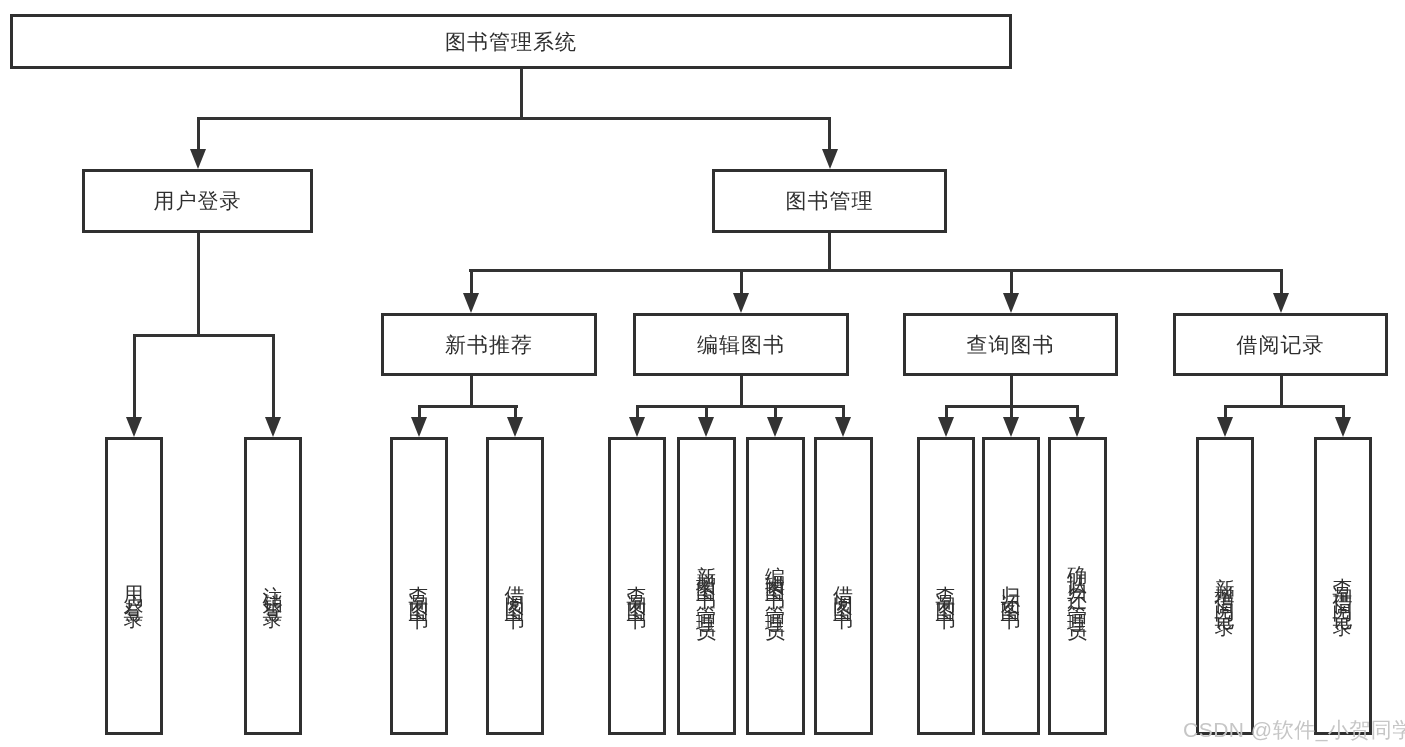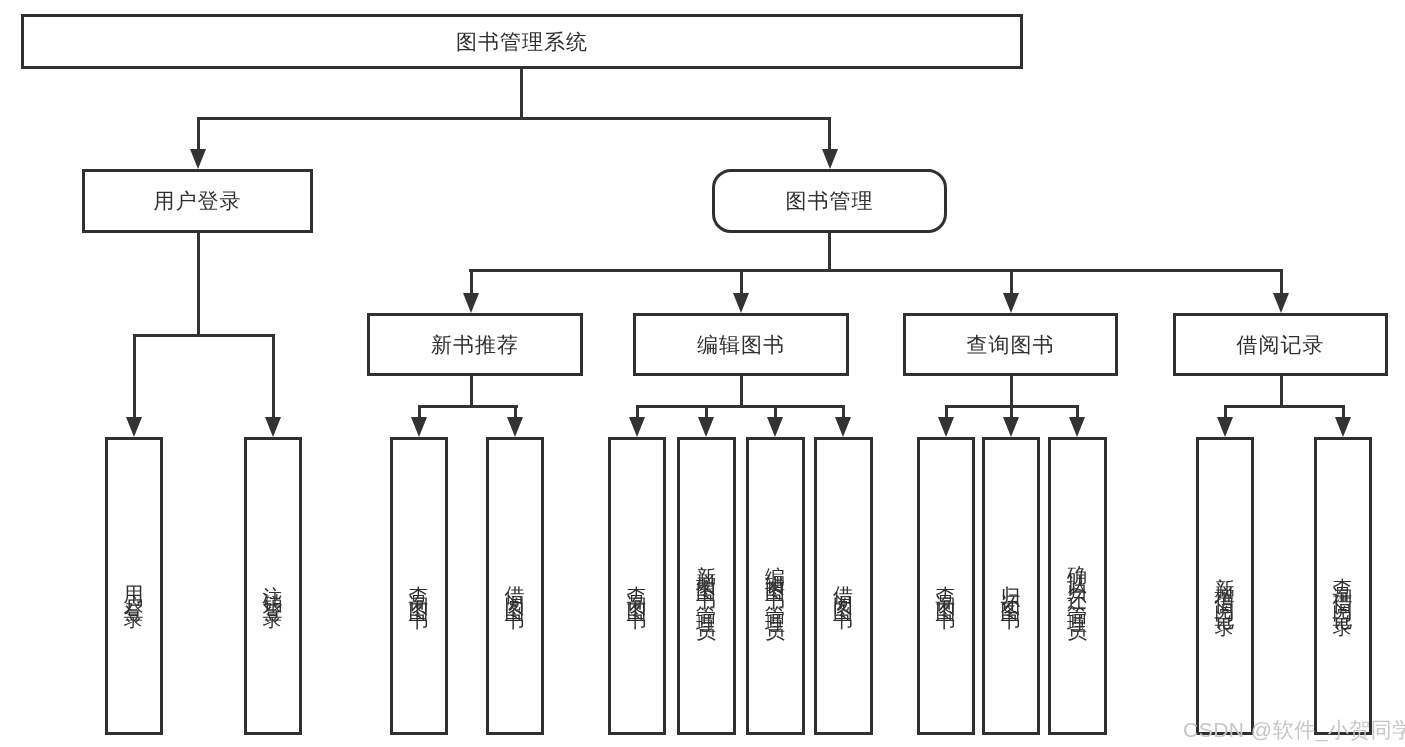--- a/index.html
+++ b/index.html
@@ -31,33 +31,33 @@
     position:absolute; left:1183px; top:716px; z-index:5;
     font-size:21px; color:var(--watermark,#c6c6c6); letter-spacing:0.5px;
     white-space:nowrap;
   }
 </style>
 </head>
 <body>
 
 <div id="canvas">
 
-  <div class="box" style="left:21px; top:14px; width:1002px; height:55px;">
+  <div class="box" style="left:10px; top:14px; width:1002px; height:55px;">
     <span>图书管理系统</span>
   </div>
 
   <div class="box" style="left:82px; top:169px; width:231px; height:64px;">
     <span>用户登录</span>
   </div>
 
-  <div class="box" style="left:712px; top:169px; width:235px; height:64px;border-radius:19px;">
+  <div class="box" style="left:712px; top:169px; width:235px; height:64px;">
     <span>图书管理</span>
   </div>
 
-  <div class="box" style="left:367px; top:313px; width:216px; height:63px;text-align:right;">
+  <div class="box" style="left:381px; top:313px; width:216px; height:63px;text-align:right;">
     <span>新书推荐</span>
   </div>
 
   <div class="box" style="left:633px; top:313px; width:216px; height:63px;">
     <span>编辑图书</span>
   </div>
 
   <div class="box" style="left:903px; top:313px; width:215px; height:63px;">
     <span>查询图书</span>
   </div>

